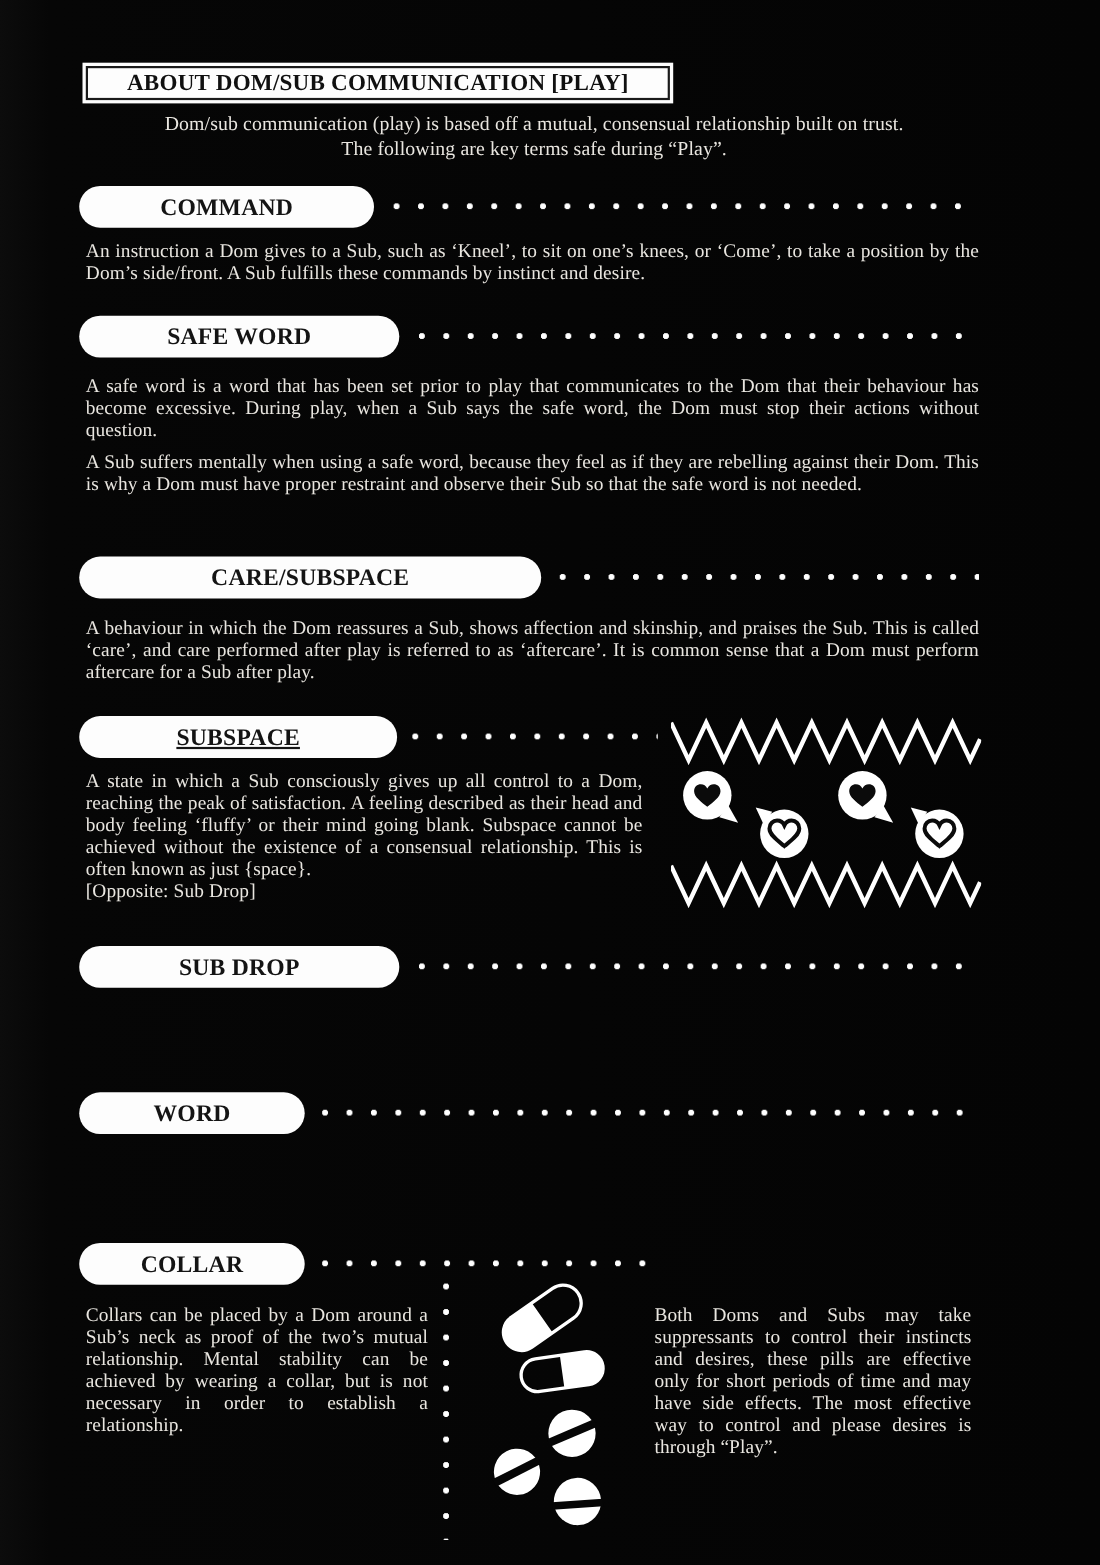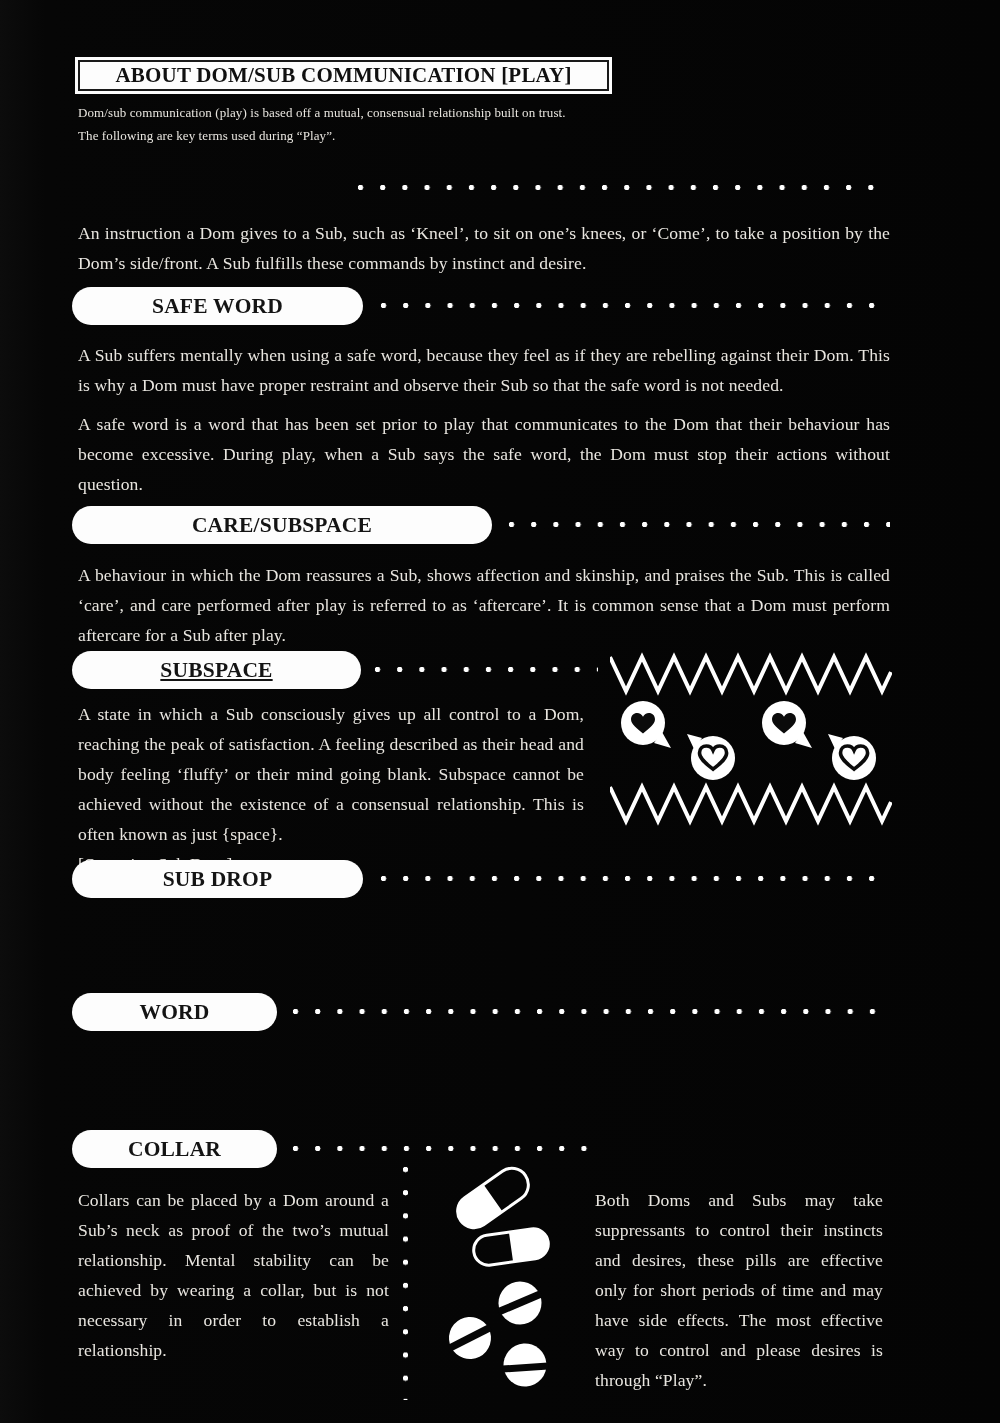--- a/index.html
+++ b/index.html
@@ -15,52 +15,53 @@
           display:flex; align-items:center; justify-content:center;
           color:#141414; font-weight:700; font-size:21.5px; letter-spacing:.2px; }
 
   .dots-h { position:absolute; height:7px; background-repeat:repeat-x;
             background-image:radial-gradient(circle at 3.5px 3.5px,#fff 2.5px,rgba(255,255,255,0) 3px);
             background-size:22.2px 7px; }
   .dots-v { position:absolute; width:7px; background-repeat:repeat-y;
             background-image:radial-gradient(circle at 3.5px 3.5px,#fff 2.5px,rgba(255,255,255,0) 3px);
             background-size:7px 23.2px; }
 
-  .para, .col p { font-size:17.6px; line-height:30px; color:#e9e6e0;
+  .para, .col p { font-size:17.6px; line-height:20px; color:#e9e6e0;
                   text-align:justify; text-align-last:left; margin:0; letter-spacing:.1px; }
   .para { position:absolute; }
   .col  { position:absolute; }
   .col p + p { margin-top:9px; }
   .col p.opposite { margin-top:0; text-align:center; }
 
   .intro { position:absolute; left:78px; top:101px; width:815px;
-           font-size:13px; line-height:23.4px; color:#e9e6e0; letter-spacing:.1px; }
+           font-size:18px; line-height:23.4px; color:#e9e6e0; letter-spacing:.1px;text-align:center; }
 
   svg { position:absolute; display:block; }
 </style>
 </head>
 <body>
 
 <div class="page">
 
   <div class="title-box" style="left:78px; top:60px; width:527px; height:27px;">ABOUT DOM/SUB COMMUNICATION [PLAY]</div>
 
   <div class="intro">
     <div>Dom/sub communication (play) is based off a mutual, consensual relationship built on trust.</div>
-    <div>The following are key terms used during “Play”.</div>
+    <div>The following are key terms safe during “Play”.</div>
   </div>
 
+  <div class="pill" style="left:72px; top:169px; width:268px;">COMMAND</div>
   <div class="dots-h" style="left:357px; top:184px; width:533px;"></div>
   <div class="para" style="left:78px; top:218px; width:812px;">An instruction a Dom gives to a Sub, such as ‘Kneel’, to sit on one’s knees, or ‘Come’, to take a position by the Dom’s side/front. A Sub fulfills these commands by instinct and desire.</div>
 
   <div class="pill" style="left:72px; top:287px; width:291px;">SAFE WORD</div>
   <div class="dots-h" style="left:380px; top:302px; width:510px;"></div>
   <div class="col" style="left:78px; top:340px; width:812px;">
+    <p>A safe word is a word that has been set prior to play that communicates to the Dom that their behaviour has become excessive. During play, when a Sub says the safe word, the Dom must stop their actions without question.</p>
     <p>A Sub suffers mentally when using a safe word, because they feel as if they are rebelling against their Dom. This is why a Dom must have proper restraint and observe their Sub so that the safe word is not needed.</p>
-    <p>A safe word is a word that has been set prior to play that communicates to the Dom that their behaviour has become excessive. During play, when a Sub says the safe word, the Dom must stop their actions without question.</p>
   </div>
 
   <div class="pill" style="left:72px; top:506px; width:420px;">CARE/SUBSPACE</div>
   <div class="dots-h" style="left:508px; top:521px; width:382px;"></div>
   <div class="para" style="left:78px; top:560px; width:812px;">A behaviour in which the Dom reassures a Sub, shows affection and skinship, and praises the Sub. This is called ‘care’, and care performed after play is referred to as ‘aftercare’. It is common sense that a Dom must perform aftercare for a Sub after play.</div>
 
   <div class="pill" style="left:72px; top:651px; width:289px;text-decoration:underline;">SUBSPACE</div>
   <div class="dots-h" style="left:374px; top:666px; width:224px;"></div>
   <div class="col" style="left:78px; top:699px; width:506px;">
     <p>A state in which a Sub consciously gives up all control to a Dom, reaching the peak of satisfaction. A feeling described as their head and body feeling ‘fluffy’ or their mind going blank. Subspace cannot be achieved without the existence of a consensual relationship. This is often known as just {space}.</p>

